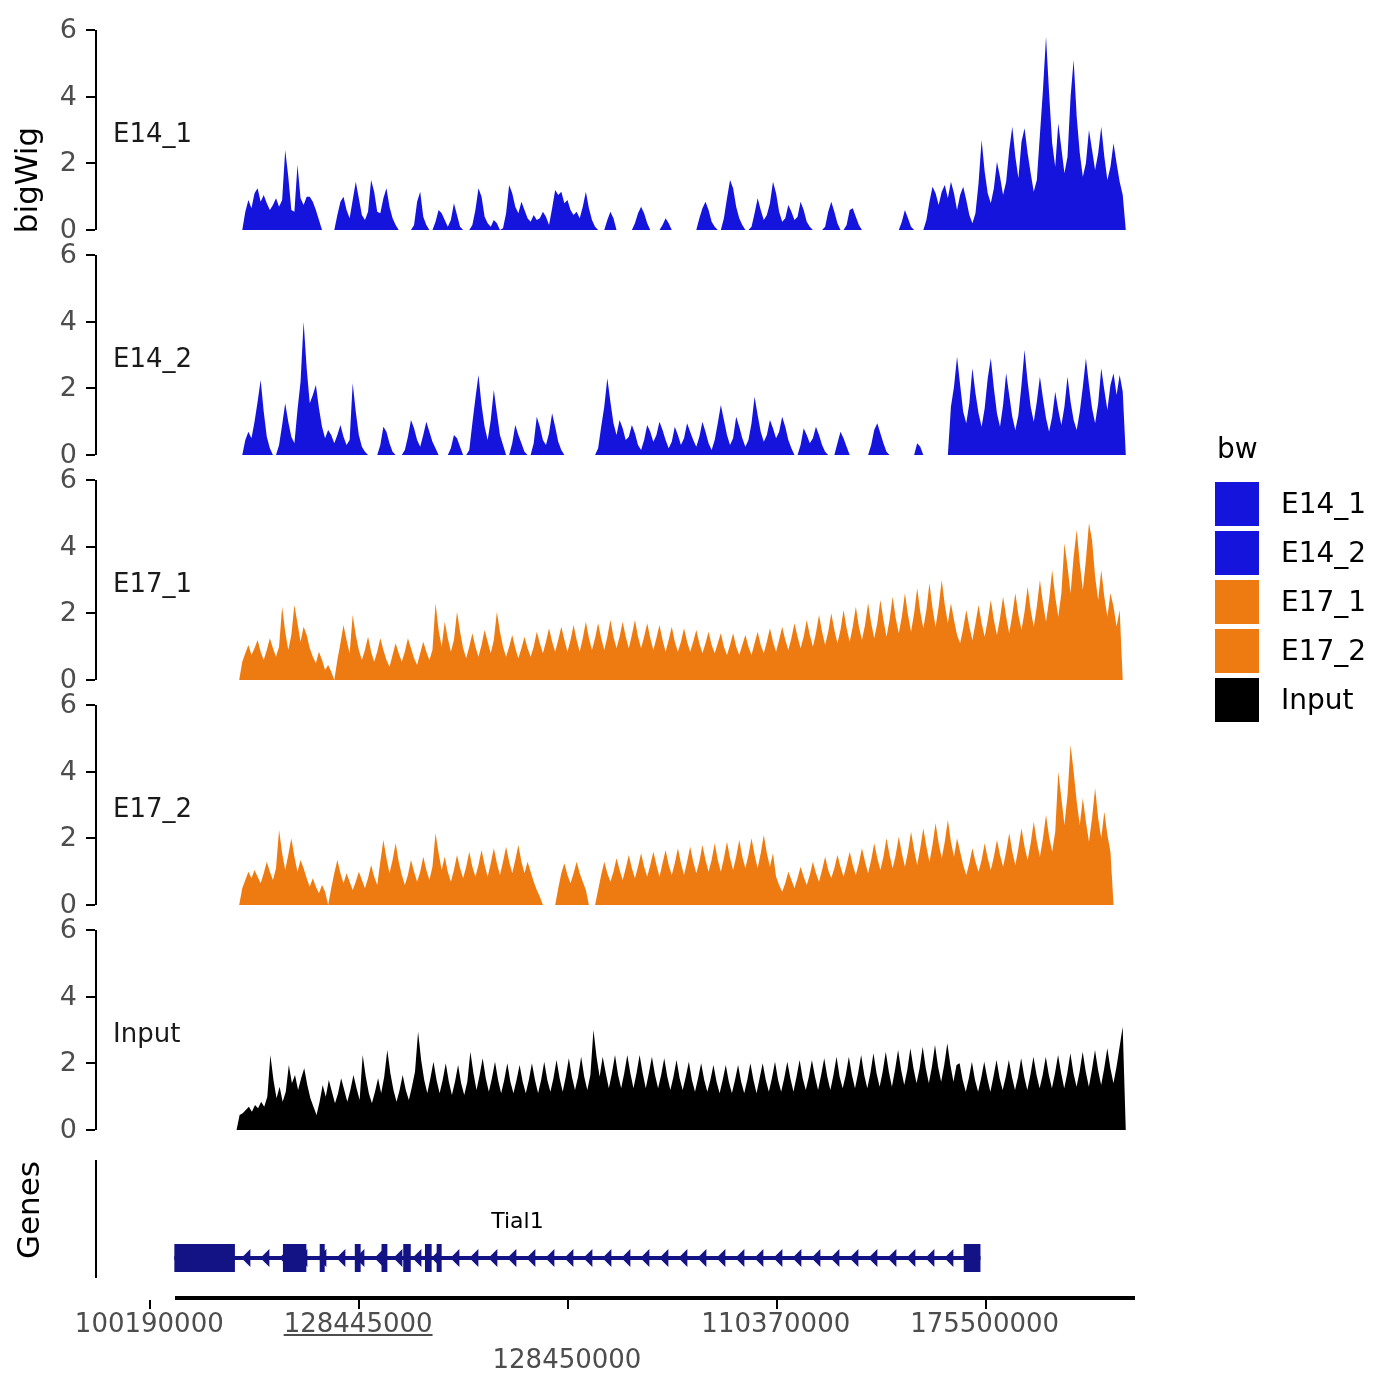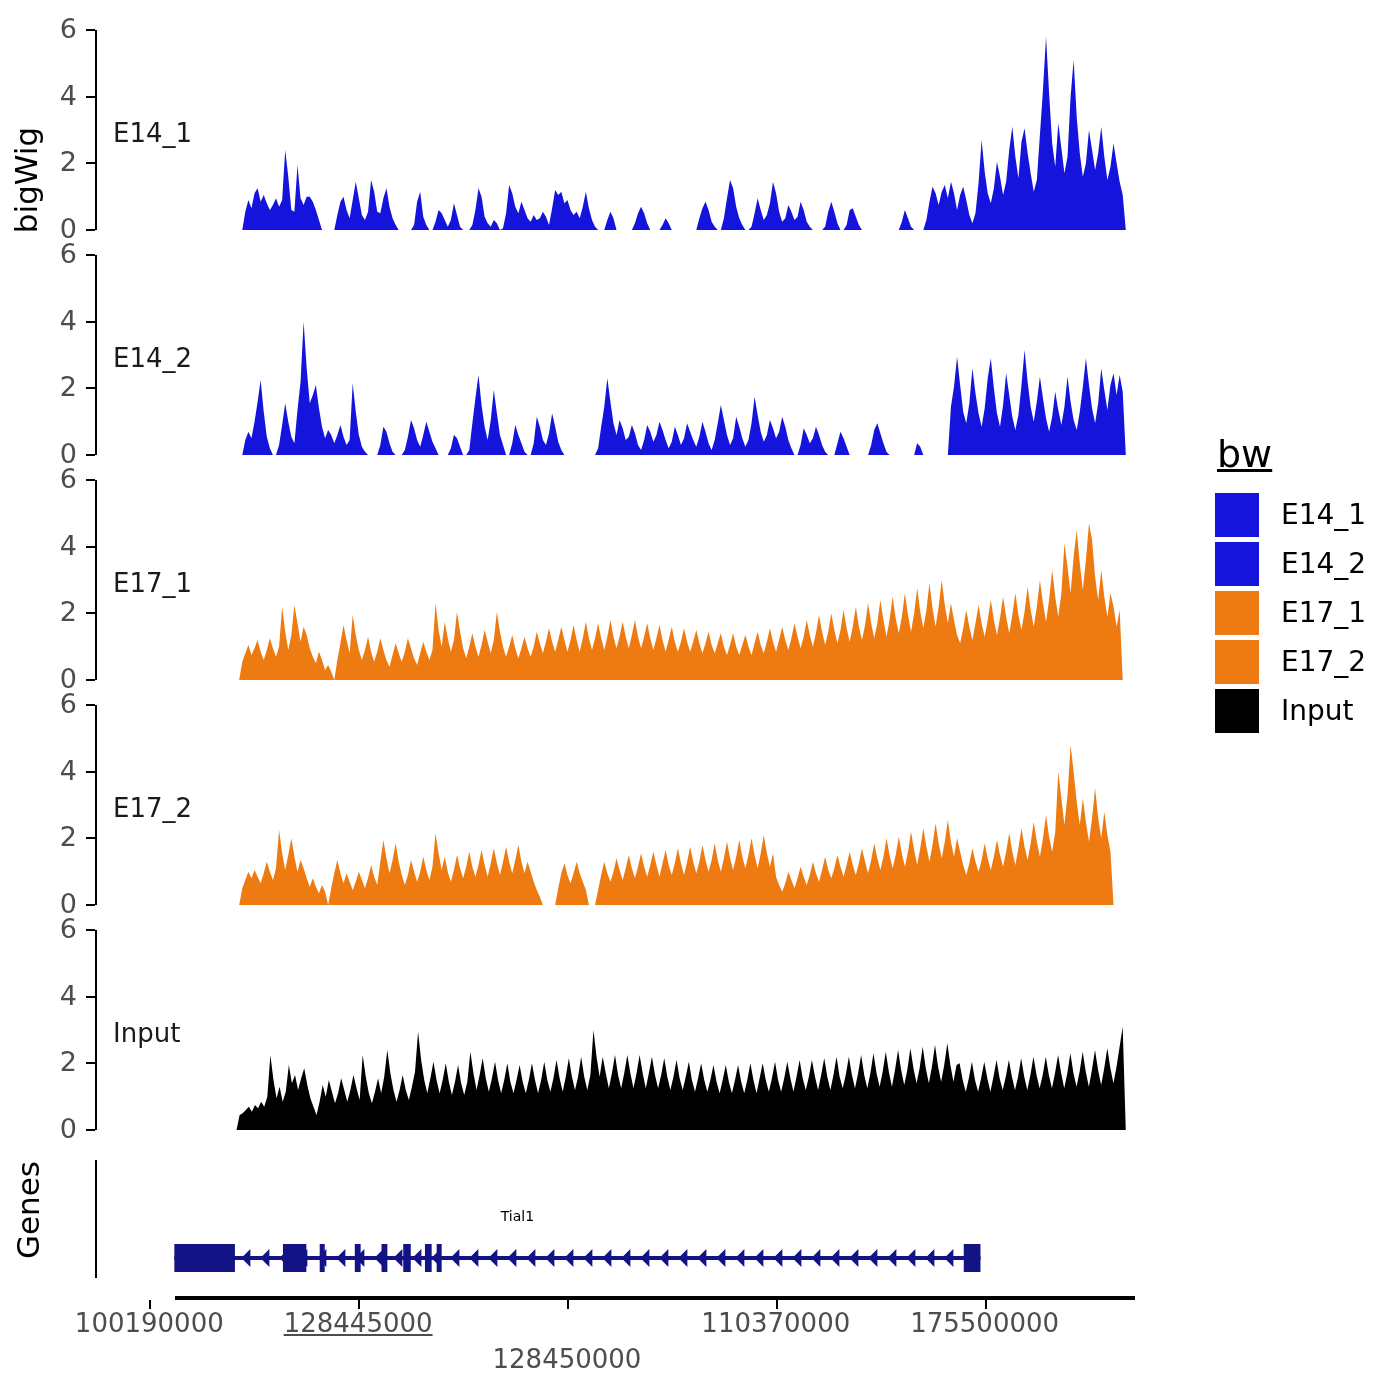--- a/index.html
+++ b/index.html
@@ -29,33 +29,33 @@
 
   .vaxis{position:absolute;left:0;top:0;width:2px;height:100%;background:#000;}
   .tick{position:absolute;left:-9px;width:9px;height:2px;background:#000;}
   .ticklabel-inner{position:absolute;width:60px;text-align:right;
              font-size:27px;color:#4d4d4d;line-height:1;}
   .track-label{position:absolute;left:18px;font-size:26px;color:#1a1a1a;white-space:nowrap;}
 
   
   .gene-panel{position:absolute;left:95px;top:1160px;width:1040px;height:135px;}
   .gene-axis{position:absolute;left:0;top:0;width:2px;height:118px;background:#000;}
-  .gene-name{position:absolute;font-size:14px;color:#000;white-space:nowrap;
+  .gene-name{position:absolute;font-size:22px;color:#000;white-space:nowrap;
              transform:translateX(-50%);}
   .gene-plot{position:absolute;left:0;top:0;width:1040px;height:135px;}
 
   
   .xaxis-line{position:absolute;left:175px;top:1296px;width:960px;height:4px;background:#000;}
   .xtick{position:absolute;top:1300px;width:2px;height:9px;background:#000;}
   .xticklabel{position:absolute;top:1308px;width:200px;margin-left:-100px;
               text-align:center;font-size:26px;color:#4d4d4d;white-space:nowrap;}
 
   
   .legend{position:absolute;left:1215px;top:432px;}
-  .legend-title{font-size:38px;color:#000;margin:0 0 14px 2px;text-decoration:underline;}
+  .legend-title{font-size:28px;color:#000;margin:0 0 14px 2px;}
   .legend-row{display:flex;align-items:center;height:49px;}
   .legend-key{width:44px;height:44px;flex:0 0 44px;}
   .legend-label{margin-left:22px;font-size:28px;color:#000;white-space:nowrap;}
 </style>
 </head>
 <body>
 
 <div id="root">
 
   <div class="axis-title-y">bigWig</div>

